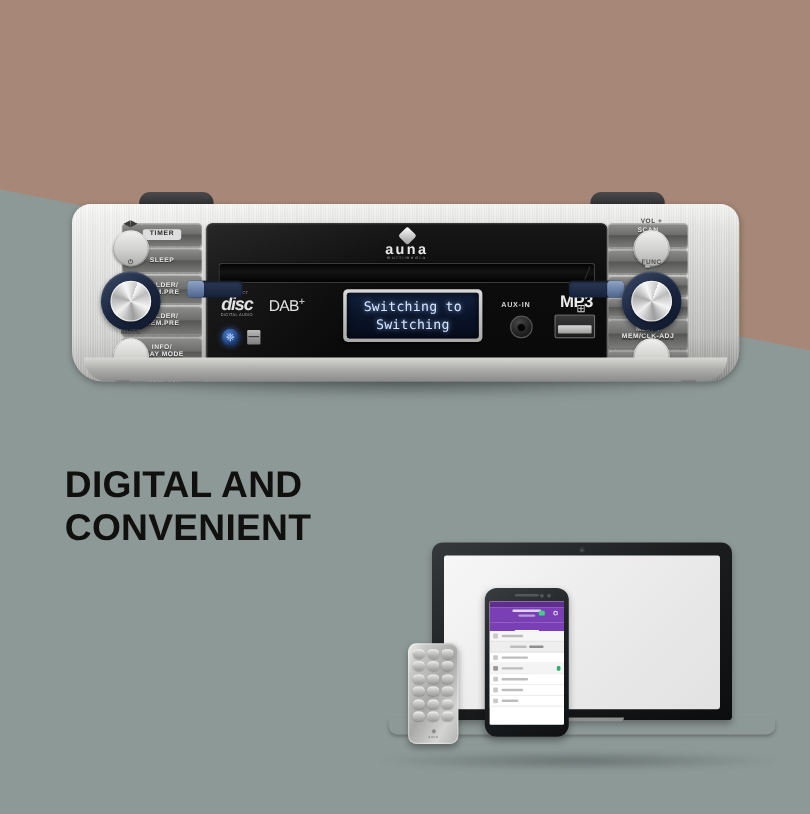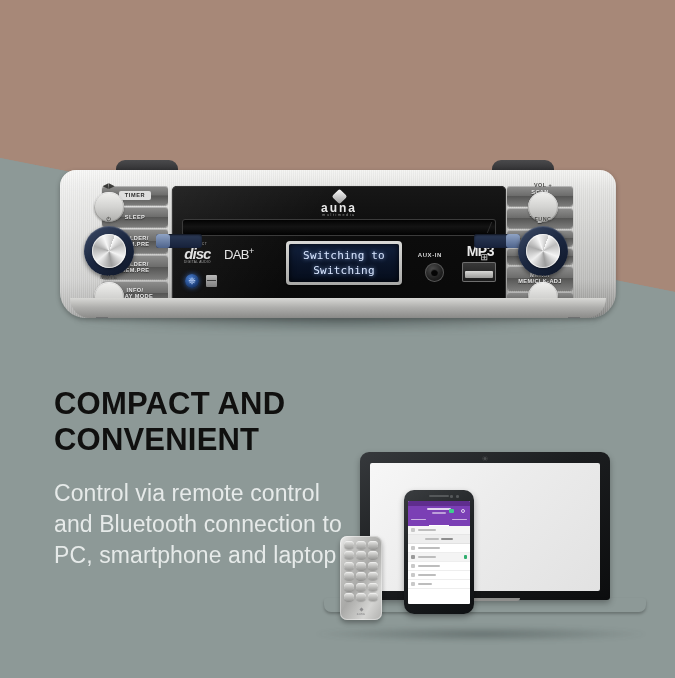--- a/index.html
+++ b/index.html
@@ -523,22 +523,21 @@
       <div class="rbtn rb"></div>
 
       <div class="shell-base">
         <div class="foot" style="left:26px"></div>
         <div class="foot" style="right:26px"></div>
       </div>
     </div>
   </div>
 
   <div class="copy">
-    <h1 class="headline">COMPACT AND CONVENIENT</h1>
-    <p class="subcopy">Control via remote control and Bluetooth connection to PC, smartphone and laptop</p>
+    <h1 class="headline">DIGITAL AND CONVENIENT</h1>
   </div>
 
   <div class="devices">
     <div class="dev-shadow"></div>
 
     <div class="laptop-lid">
       <div class="laptop-cam"></div>
       <div class="laptop-screen"></div>
     </div>
     <div class="laptop-base"></div>

